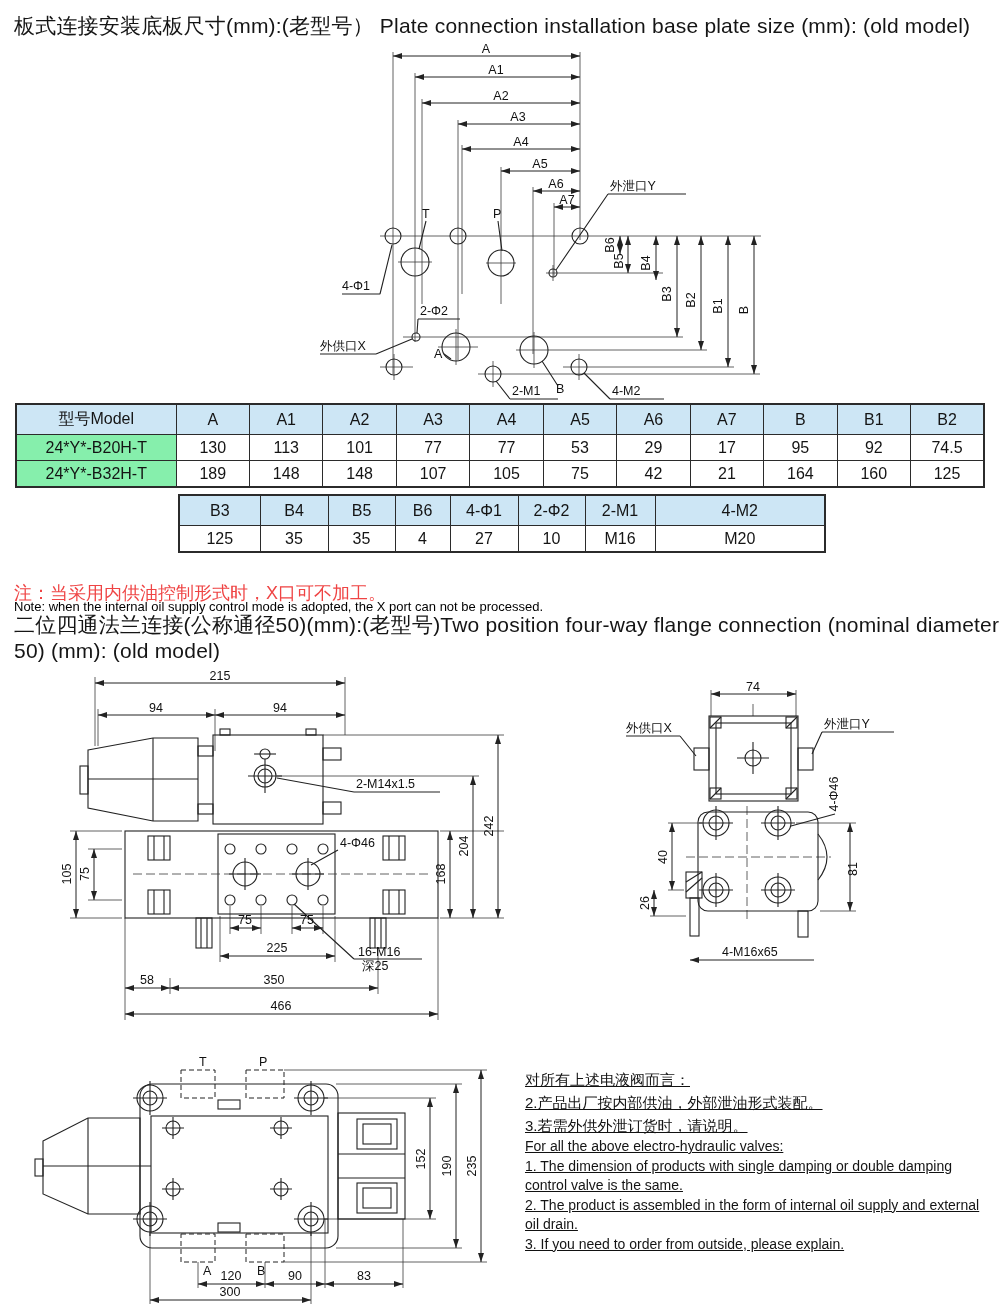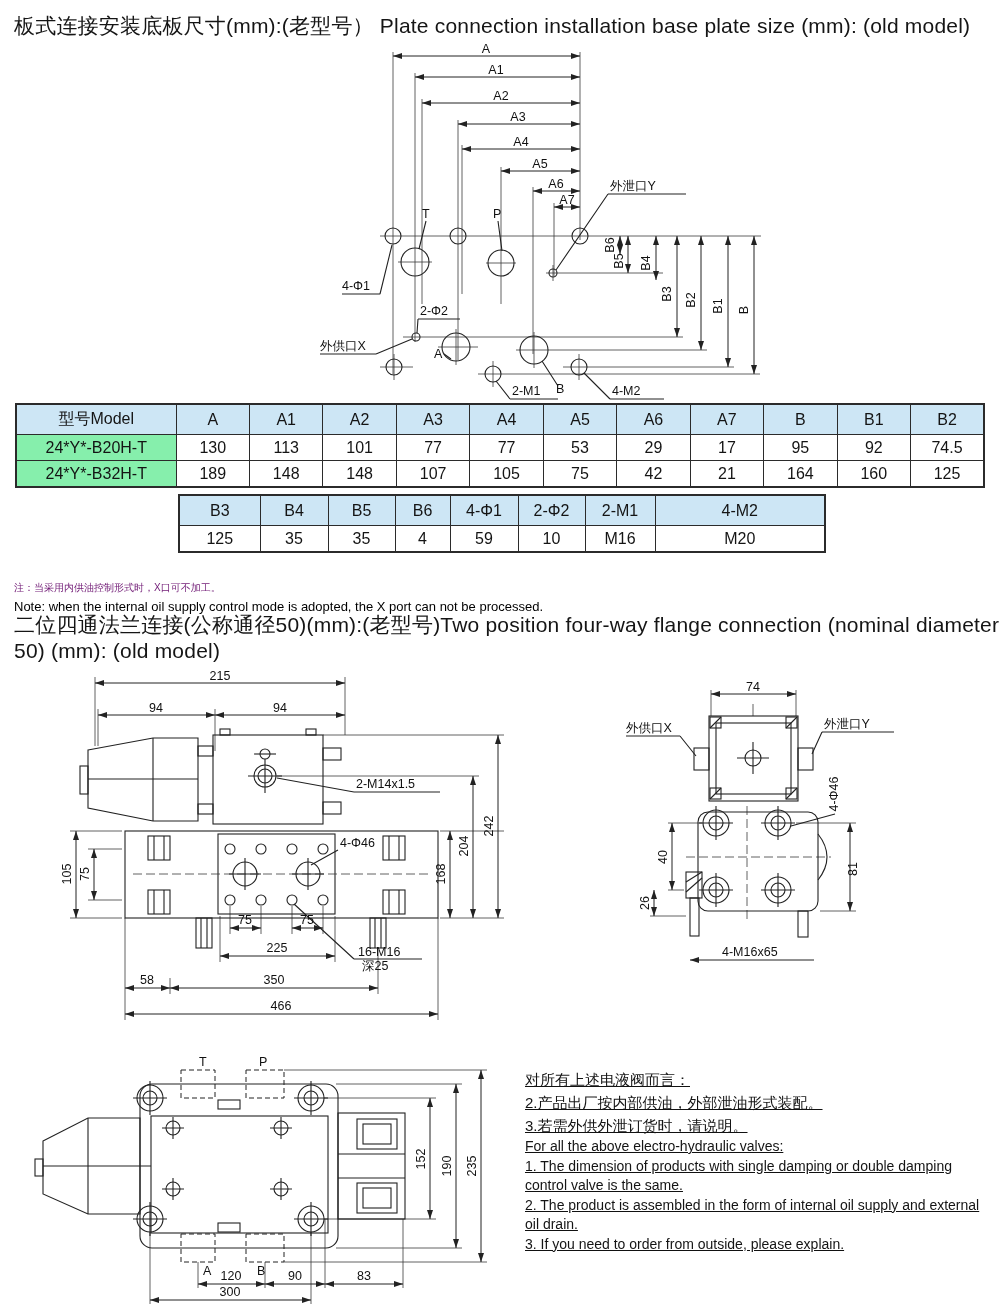--- a/index.html
+++ b/index.html
@@ -1,20 +1,20 @@
 <!DOCTYPE html>
 <html><head>
 <meta charset="utf-8">
 <style>
   html,body{margin:0;padding:0;background:#fff;}
   #page{position:relative;width:1000px;height:1304px;background:#fff;overflow:hidden;
         font-family:"Liberation Sans","DejaVu Sans",sans-serif;color:#111;}
   .abs{position:absolute;}
   .title{font-size:21px;color:#151515;letter-spacing:.2px;}
-  .note{font-size:10px;color:#701a75;}
+  .note{font-size:18px;color:#ef4444;}
   .note-en{font-size:13px;color:#000000;text-align:right;}
   table.tbl{border-collapse:collapse;table-layout:fixed;background:#fff;
             border:2px solid #2b2b2b;font-size:16px;color:#141414;}
   table.tbl th,table.tbl td{border:1.4px solid #2b2b2b;text-align:center;vertical-align:middle;
             padding:0;height:25px;font-weight:normal;overflow:hidden;white-space:nowrap;}
   table.tbl tr.hd th{background:#cde6f5;height:29px;}
   table.tbl td.mod{background:#86efac;}
   svg{position:absolute;overflow:visible;}
   svg text{font:12.5px "Liberation Sans","DejaVu Sans",sans-serif;fill:#111;}
   .tm{text-anchor:middle;}
@@ -195,21 +195,21 @@
       <th>4-Φ1</th>
       <th>2-Φ2</th>
       <th>2-M1</th>
       <th>4-M2</th>
     </tr>
     <tr>
       <td>125</td>
       <td>35</td>
       <td>35</td>
       <td>4</td>
-      <td>59</td>
+      <td>27</td>
       <td>10</td>
       <td>M16</td>
       <td>M20</td>
     </tr>
   </tbody>
     </table>
 
   <div class="abs note" style="left:14px;top:581px;">注：当采用内供油控制形式时，X口可不加工。</div>
   <div class="abs note-en" style="left:14px;top:599px;">Note: when the internal oil supply control mode is adopted, the X port can not be processed.</div>
 

